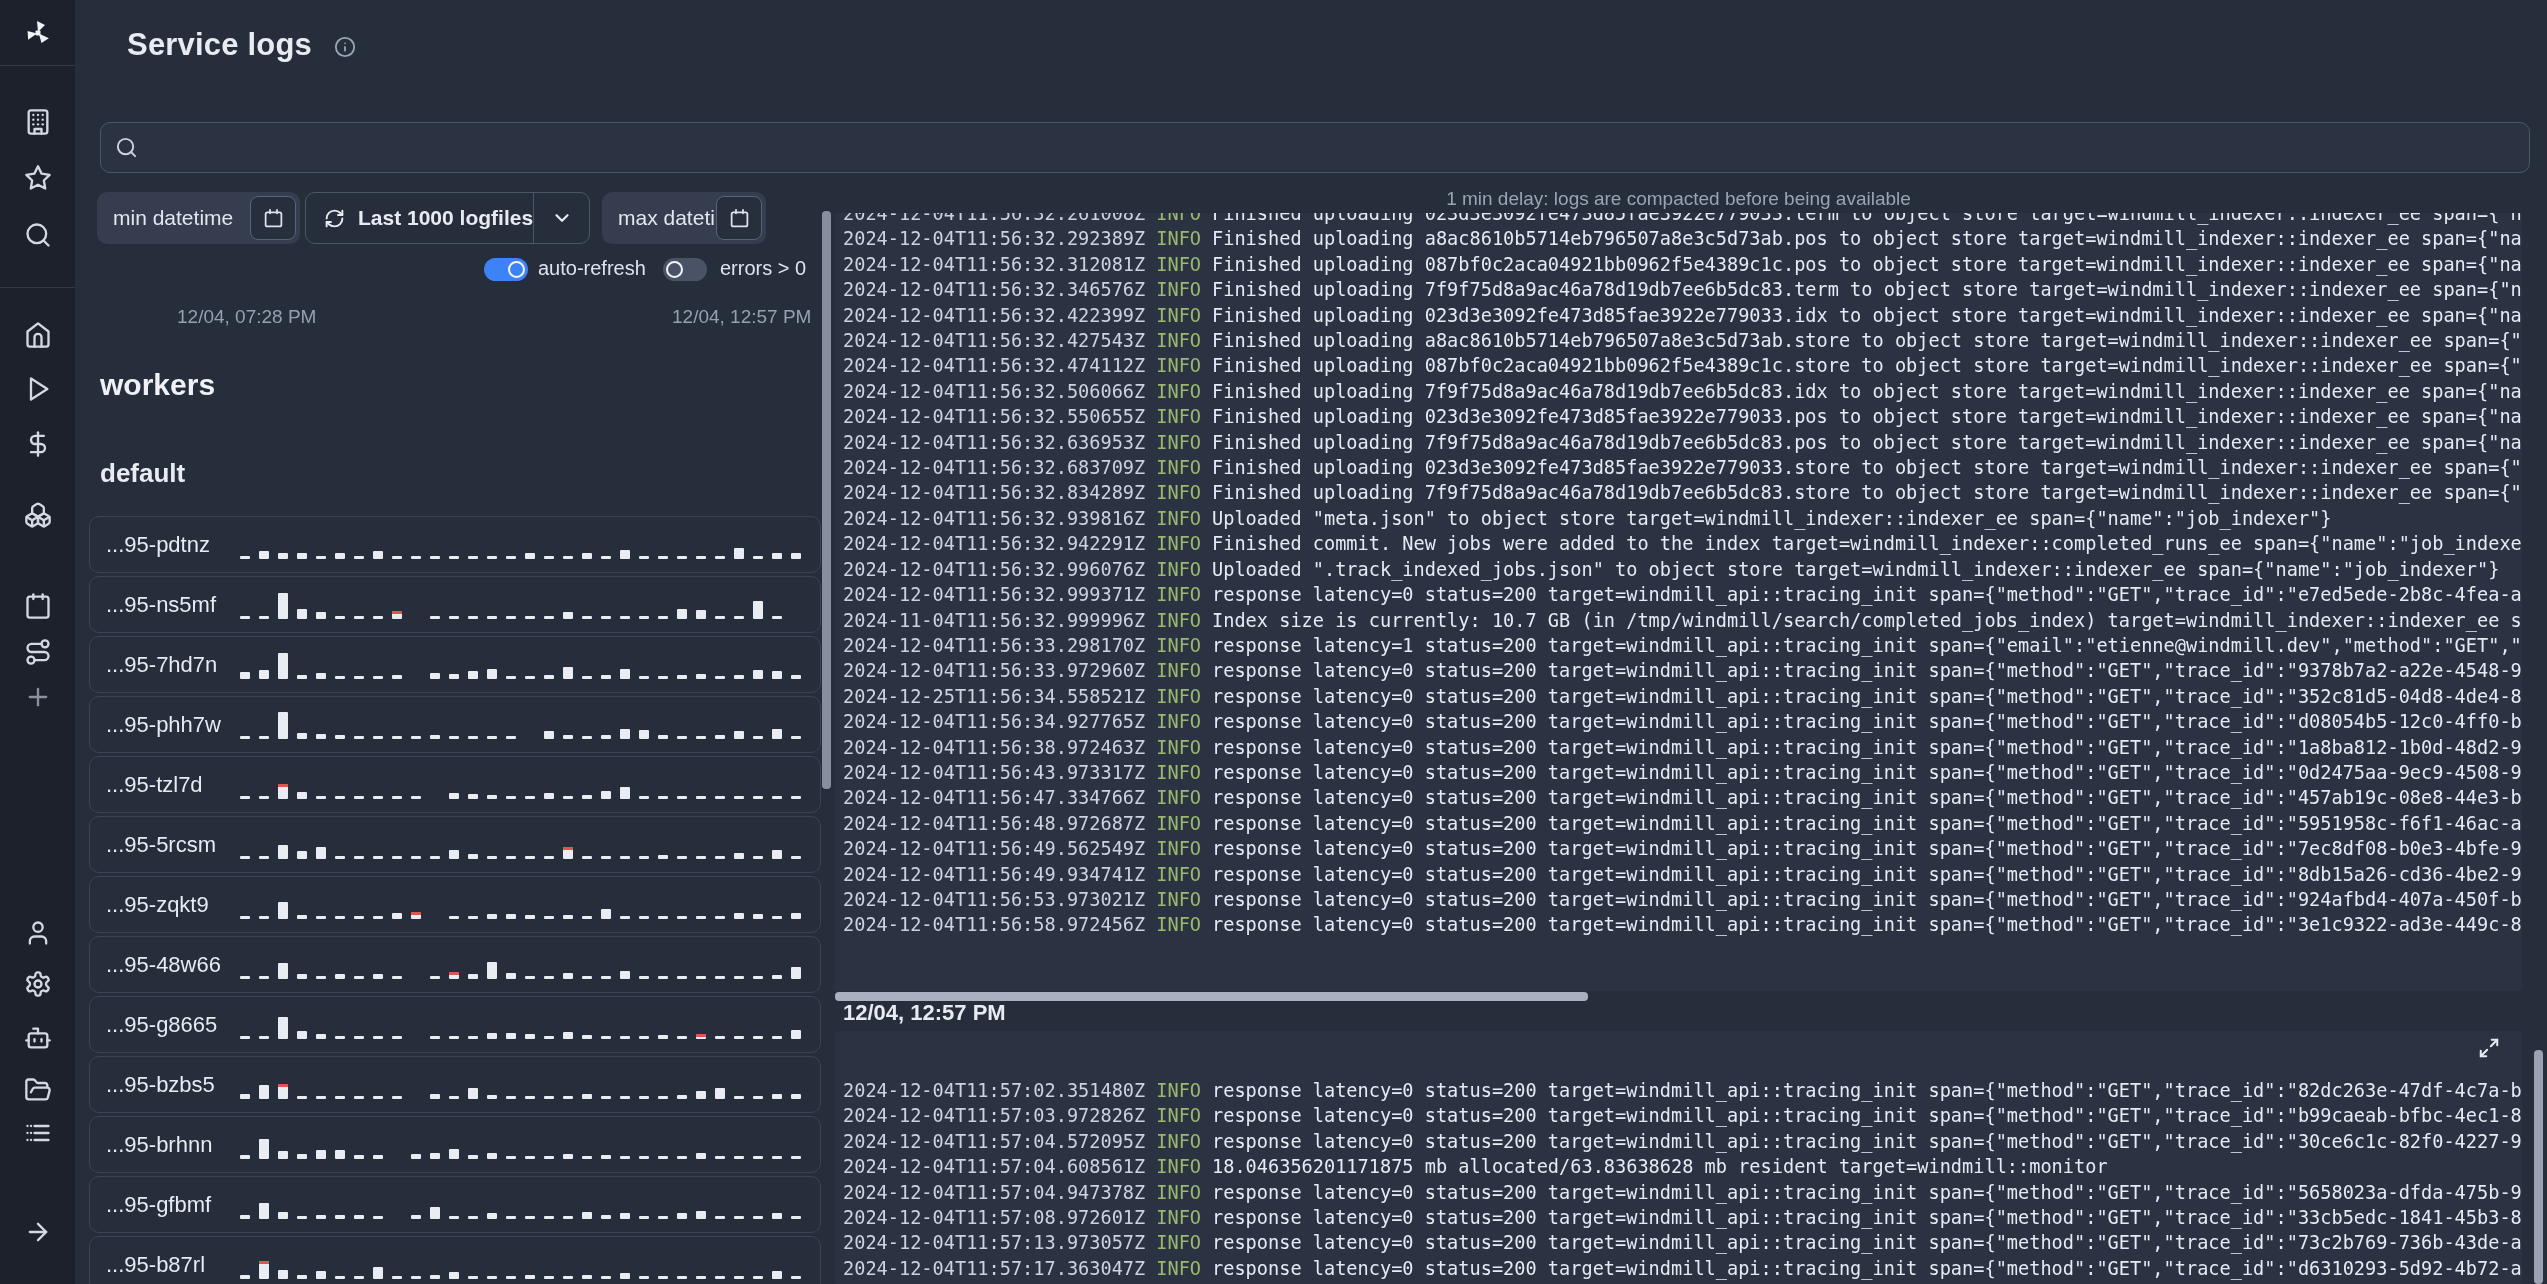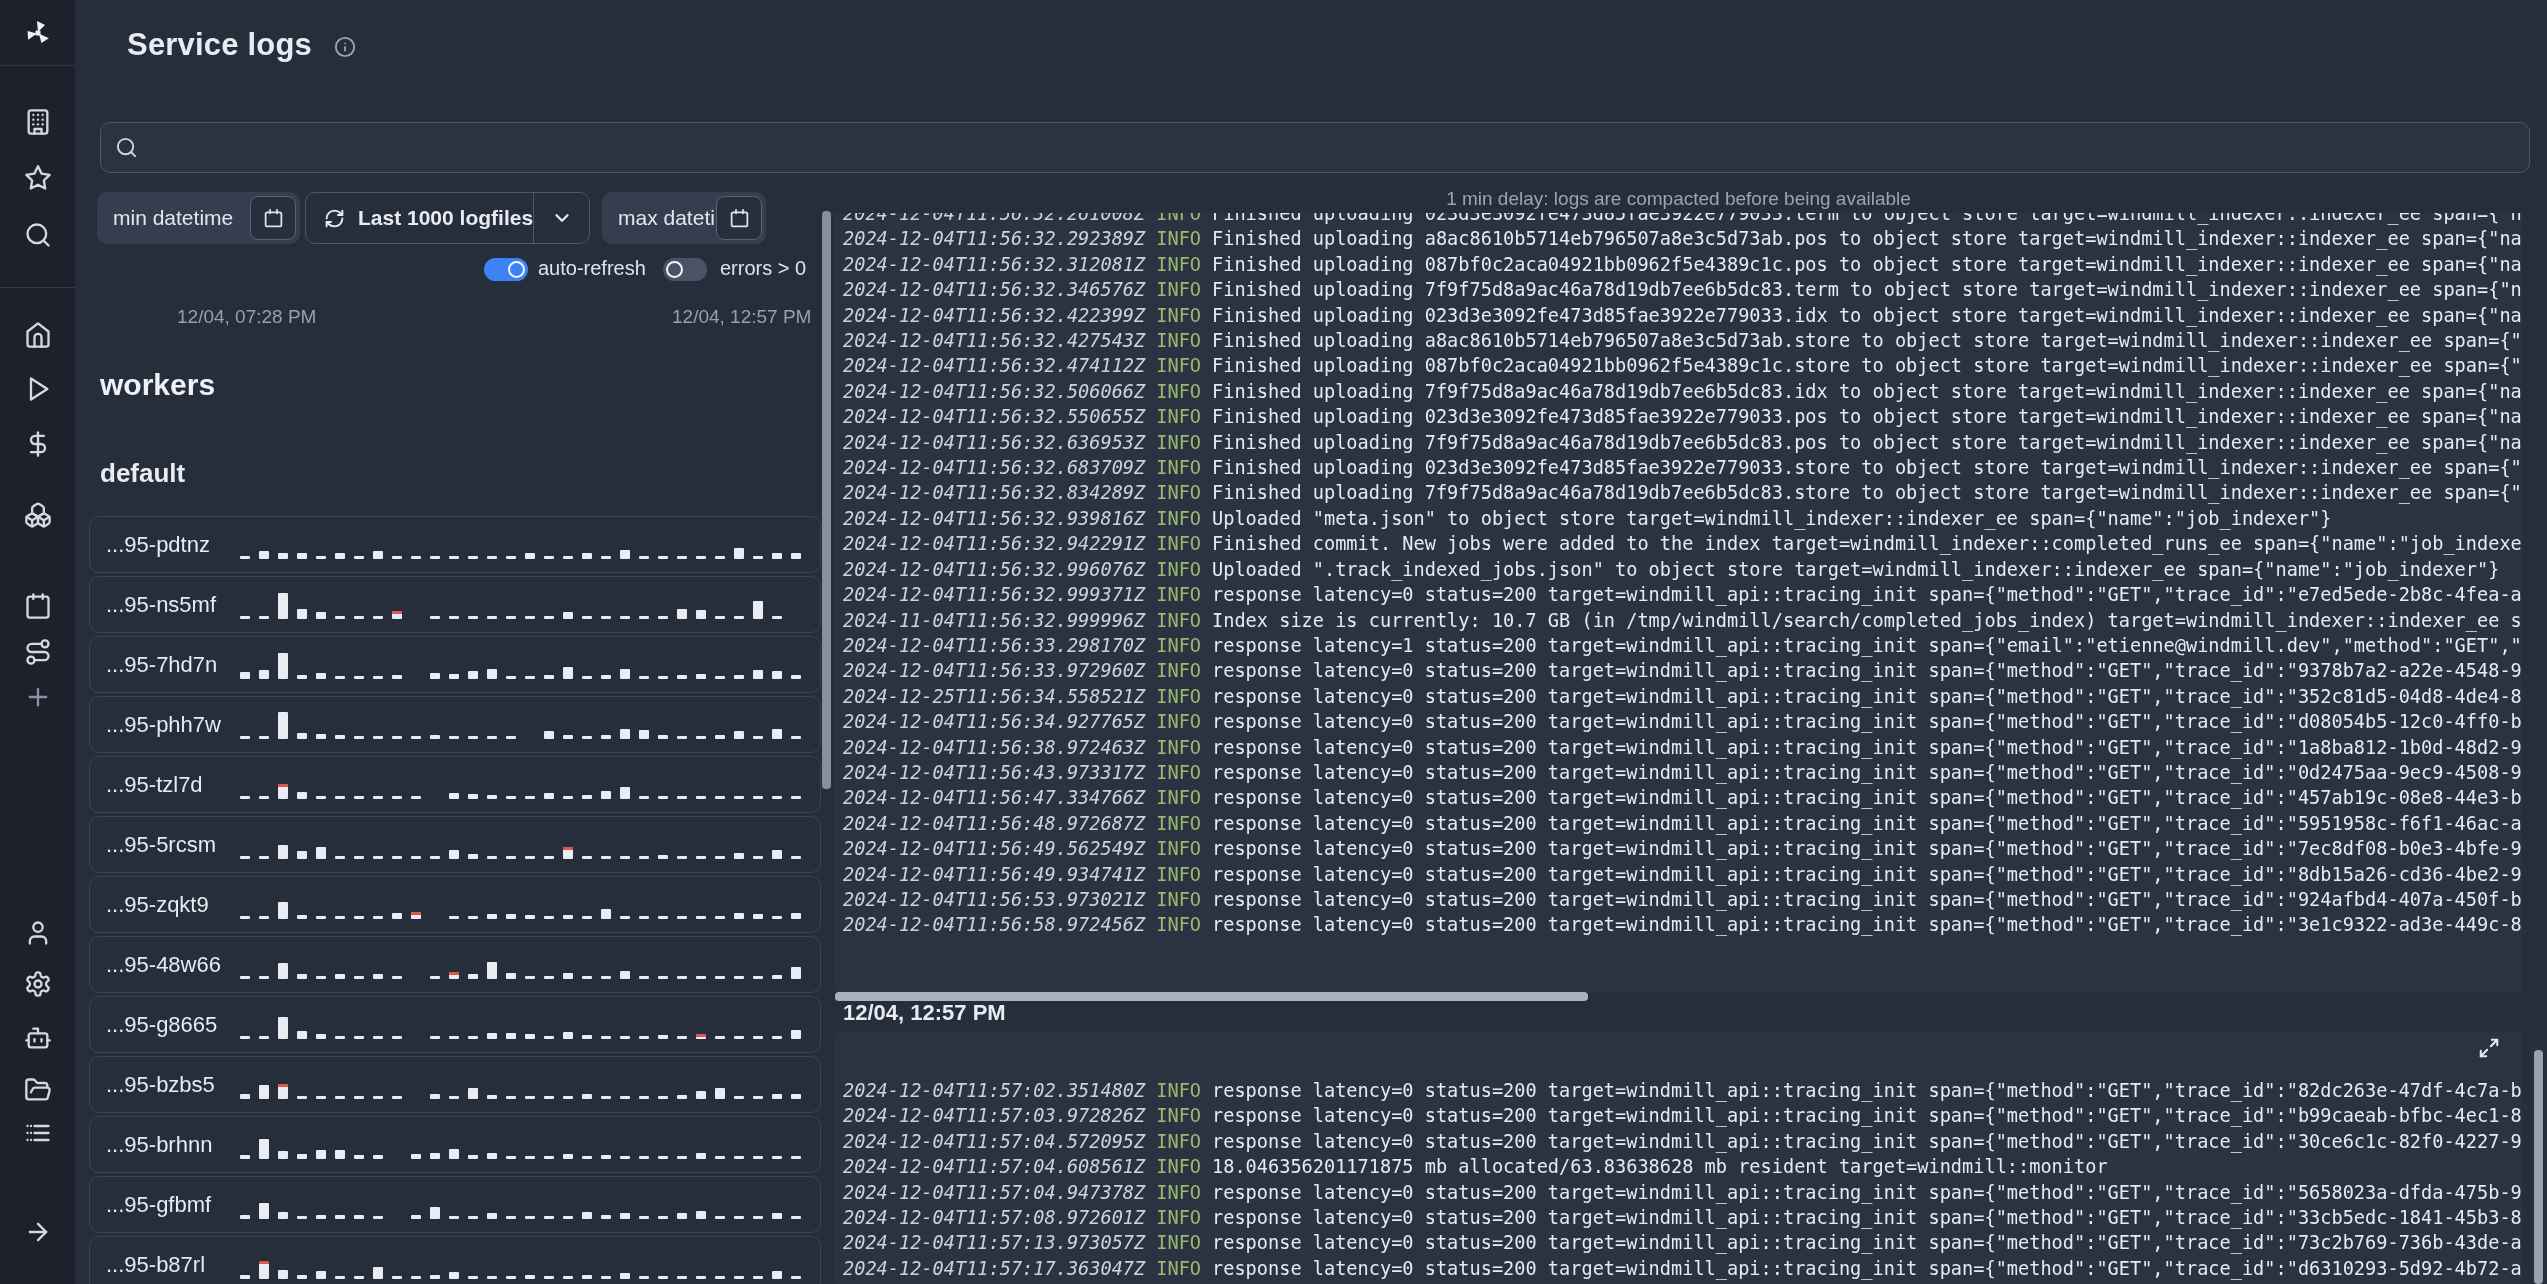--- a/index.html
+++ b/index.html
@@ -77,21 +77,21 @@
   .bar-cap{position:absolute;top:0;left:0;right:0;height:3px;background:var(--bar-red);}
   .panel-scrollbar{position:absolute;left:822px;top:211px;width:9px;height:578px;border-radius:4px;background:var(--scroll-thumb);opacity:.85;cursor:pointer;}
   
   .delay-note{position:absolute;left:835px;top:188px;width:1687px;text-align:center;font-size:19px;color:#9aa4b5;}
   .log-block{position:absolute;left:835px;width:1687px;background:var(--bg-panel);overflow:hidden;border-radius:3px;}
   .log-block1{top:213px;height:778px;}
   .log-block2{top:1031px;height:253px;}
   .log-lines{padding-left:8px;}
   .log-block2 .log-lines{padding-top:47px;}
   .logline{font-family:"DejaVu Sans Mono", monospace;font-size:18.6px;line-height:25.4px;white-space:pre;color:var(--log-msg);}
-  .logline .ts{color:var(--log-ts);font-style:italic;}
+  .logline .ts{color:var(--log-ts);}
   .logline .lvl{color:var(--info-green);margin:0 11px;}
   .logline.clip{margin-top:-12px;}
   .hscroll-thumb{position:absolute;left:835px;top:992px;width:753px;height:9px;border-radius:4px;background:#a9b0bf;cursor:pointer;}
   .block2-header{position:absolute;left:843px;top:1000px;font-size:22px;font-weight:700;color:#e8ecf2;}
   .expand-btn{position:absolute;top:6px;right:20px;width:24px;height:24px;color:#e8ecf2;cursor:pointer;}
   .expand-btn svg{width:22px;height:22px;stroke:currentColor;fill:none;stroke-width:2.2;stroke-linecap:round;stroke-linejoin:round;}
   .vscroll-thumb{position:absolute;left:2534px;top:1050px;width:9px;height:234px;border-radius:4px;background:var(--scroll-thumb);cursor:pointer;}
 </style>
 </head>
 <body>

